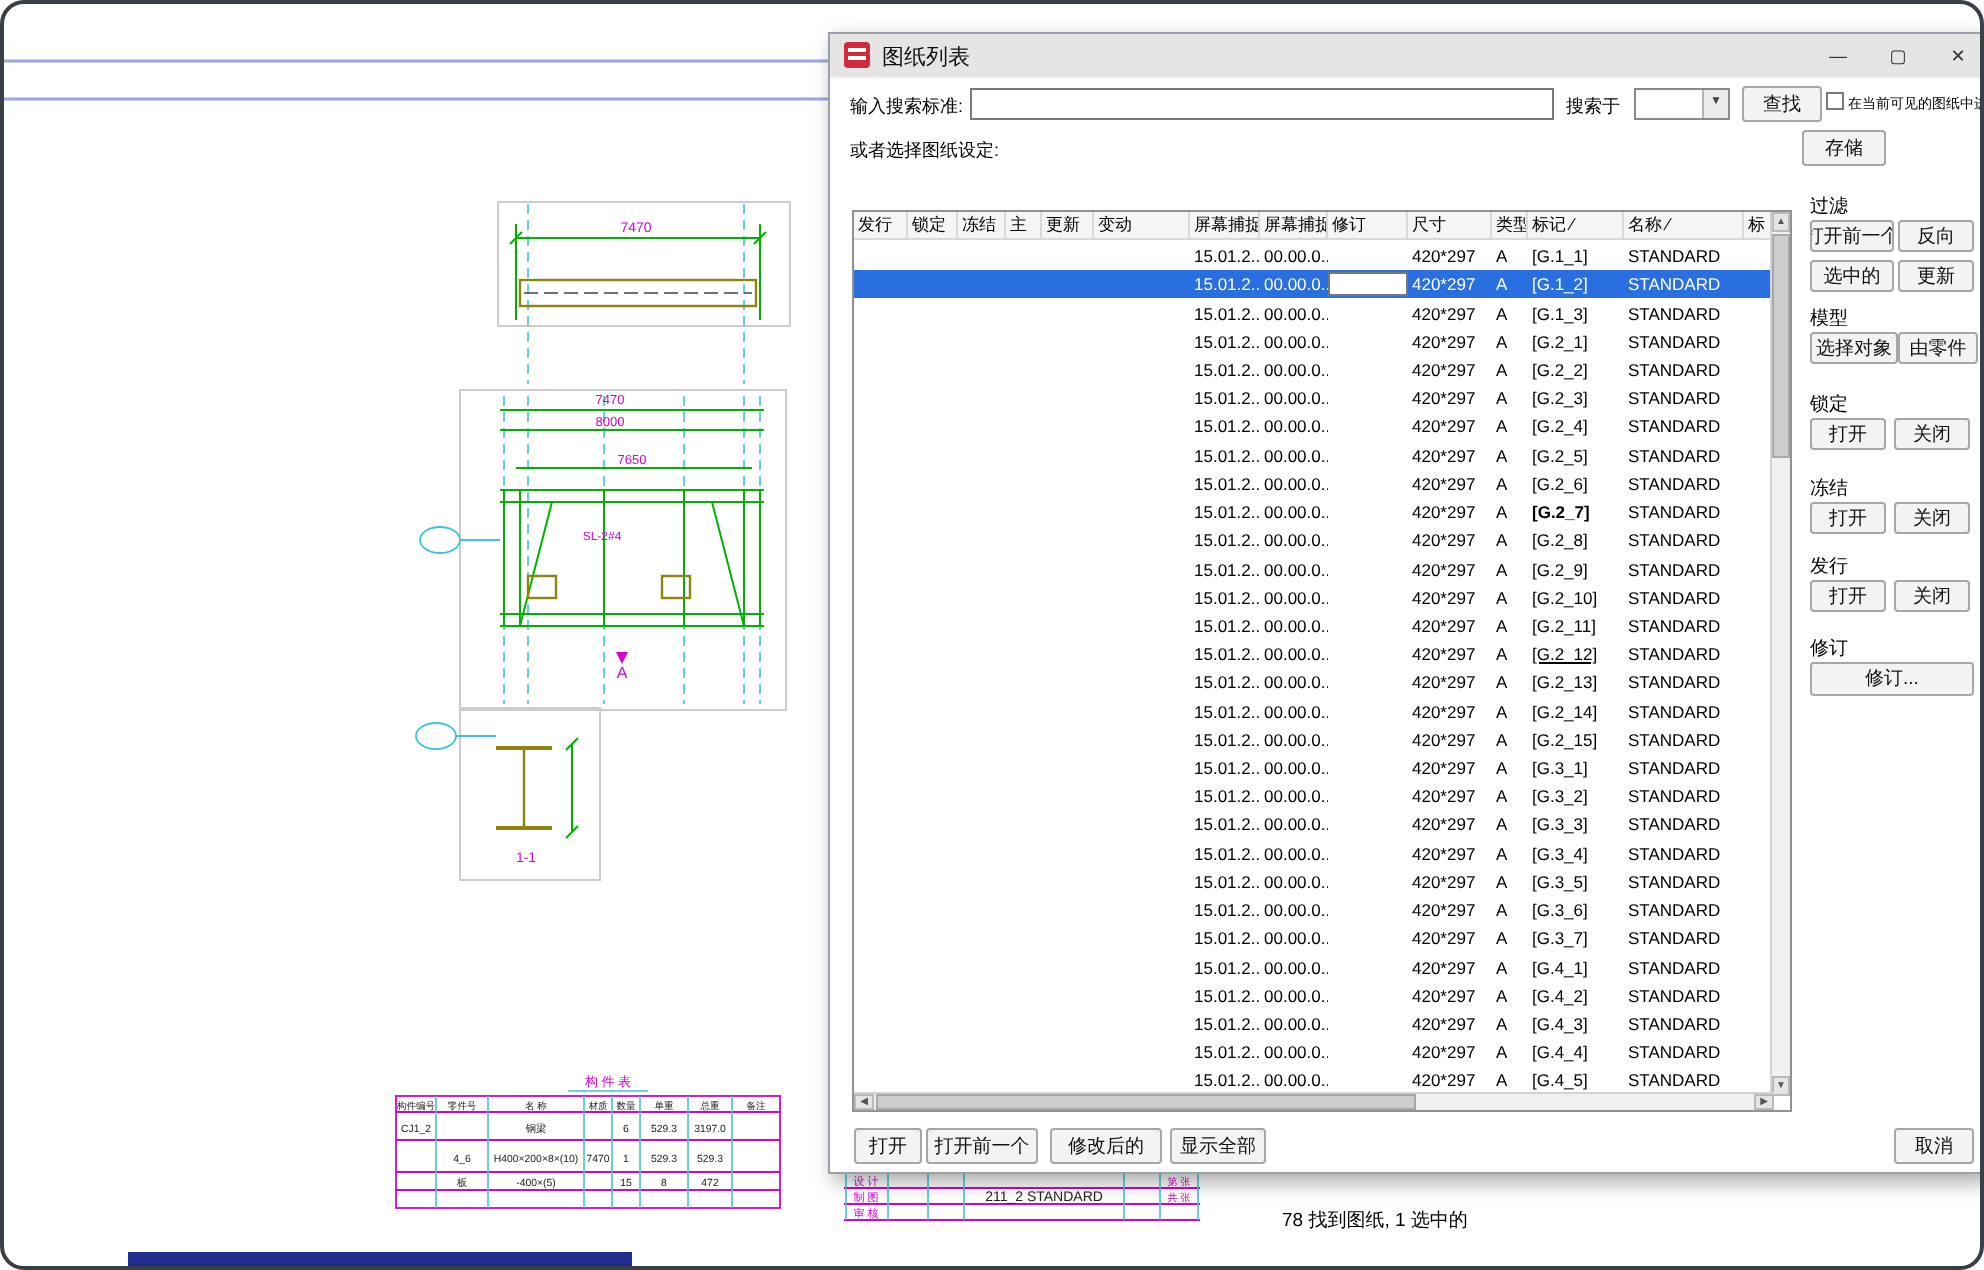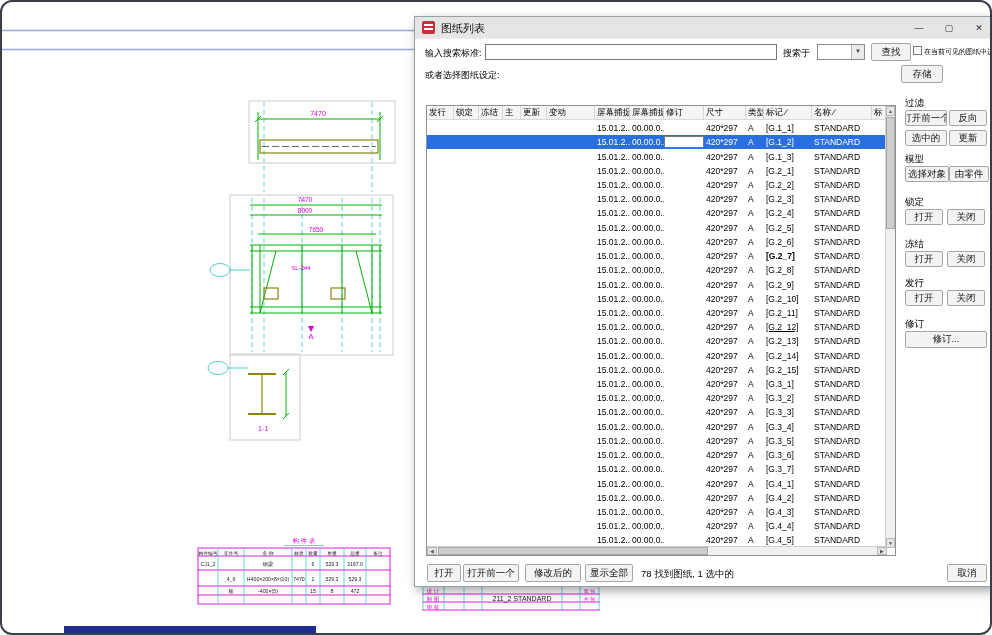--- a/index.html
+++ b/index.html
@@ -21,21 +21,21 @@
   .inp{background:#fff;border:1px solid #7a7a7a;font-size:9.5px;padding:1px 3px;}
   .combo{background:#fff;border:1px solid #8a8a8a;}
   .combo .val{position:absolute;left:3px;top:0;right:14px;font-size:9.5px;line-height:14px;overflow:hidden;white-space:nowrap;}
   .combo .arr{position:absolute;right:0;top:0;bottom:0;width:13px;background:#ebebeb;border-left:1px solid #b5b5b5;
     font-size:6px;line-height:13px;text-align:center;color:#444;}
   .btn{background:#f3f3f3;border:1px solid #a6a6a6;border-radius:2px;font-size:9.5px;color:#111;
     display:flex;align-items:center;justify-content:center;height:16px;padding:0;overflow:hidden;white-space:nowrap;}
   .cbox{width:9px;height:9px;border:1px solid #7a7a7a;background:#fff;}
   .clabel{font-size:7px;white-space:nowrap;overflow:hidden;width:66px;color:#000;}
   .glabel{font-size:9.5px;color:#000;white-space:nowrap;}
-  .status{font-size:9.5px;color:#000;white-space:nowrap;}
+  .status{font-size:9.5px;color:#000;white-space:nowrap;margin-top:36px;}
 
   
   .table{left:11px;top:88px;width:470px;height:451px;border:1px solid #919191;background:#fff;}
   .thead{left:0;top:0;width:460px;height:14px;display:flex;background:#f5f5f5;border-bottom:1px solid #d9d9d9;}
   .th{position:relative;font-size:8.5px;line-height:13px;padding-left:2px;border-right:1px solid #d8d8d8;
     overflow:hidden;white-space:nowrap;box-sizing:border-box;flex:0 0 auto;}
   .tbody{left:0;top:15px;width:460px;height:427px;overflow:hidden;}
   .trow{position:relative;display:flex;height:14.23px;align-items:center;}
   .trow.sel{background:#2a6fe0;color:#fff;}
   .td{position:relative;font-size:8.5px;padding-left:2px;overflow:hidden;white-space:nowrap;box-sizing:border-box;flex:0 0 auto;}

